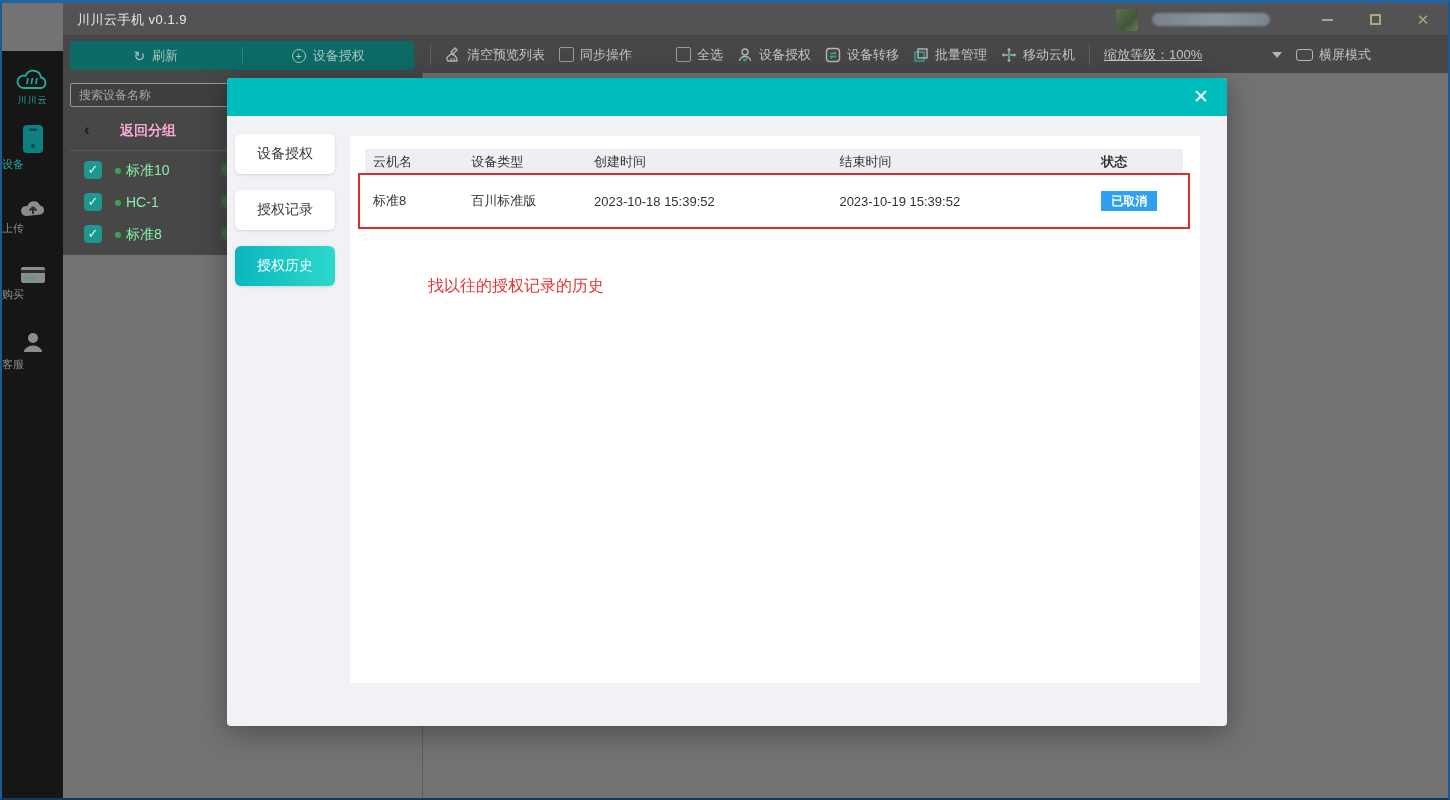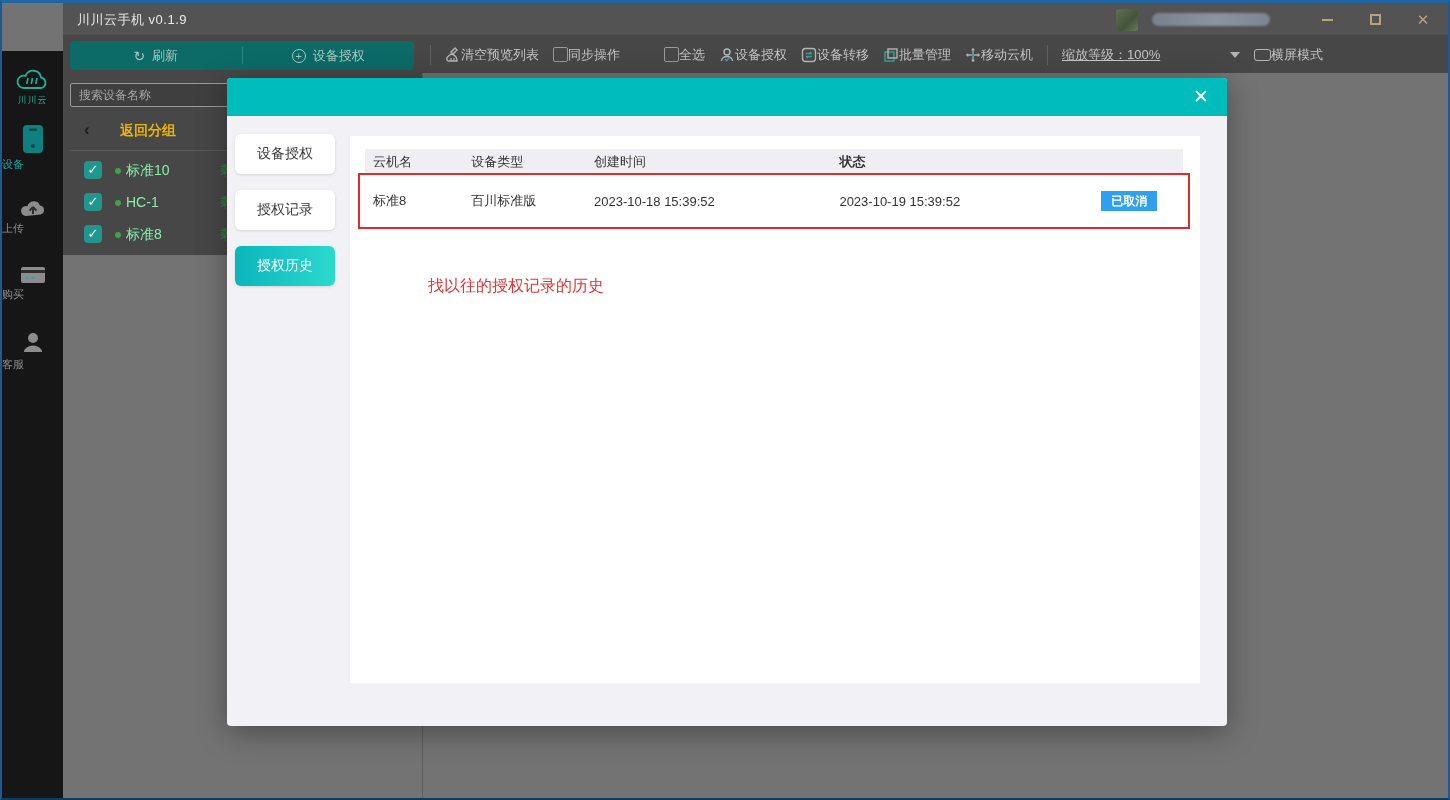--- a/index.html
+++ b/index.html
@@ -33,38 +33,38 @@
   
   .toolbar { position:absolute; left:61px; top:33px; right:0; height:37px; background:#474747; }
   .group-bar { position:absolute; left:7px; top:5px; width:344px; height:29px; background:#0c6b67; border-radius:4px; display:flex; }
   .group-bar .gb-half { flex:1; display:flex; align-items:center; justify-content:center; gap:7px; color:#a9c7c1; font-size:13px; cursor:pointer; }
   .gb-sep { width:1px; height:17px; background:#2a8781; align-self:center; }
   .gb-icon { color:#a9c7c1; font-size:14px; line-height:1; }
   .plus-circ { width:14px; height:14px; border:1px solid #a9c7c1; border-radius:50%; font-size:11px; display:flex; align-items:center; justify-content:center; color:#a9c7c1; }
 
   .tool-items { position:absolute; left:367px; top:0; right:6px; height:37px; display:flex; align-items:center; gap:14px; }
   .tsep { width:1px; height:20px; background:#626262; }
-  .titem { display:flex; align-items:center; color:#c4c4c4; font-size:13px; white-space:nowrap; cursor:pointer; }
+  .titem { display:flex; align-items:center; gap:6px; color:#c4c4c4; font-size:13px; white-space:nowrap; cursor:pointer; }
   .cbx { width:15px; height:15px; border:1px solid #9a9a9a; border-radius:2px; background:transparent; }
   .ml-big { margin-left:30px; }
   .zoomgrp { display:flex; align-items:center; gap:8px; min-width:178px; justify-content:space-between;text-decoration:underline; }
   .caret-down { width:0; height:0; border-left:5px solid transparent; border-right:5px solid transparent; border-top:6px solid #b5b5b5; }
   .land-ic { width:17px; height:12px; border:1.5px solid #b5b5b5; border-radius:3px; }
 
   
   .dev-panel-dark { position:absolute; left:61px; top:70px; width:359px; height:182px; background:#474747; z-index:1; }
   .dev-panel-light { position:absolute; left:61px; top:252px; width:359px; height:548px; background:#737373; }
   .vdiv { position:absolute; left:420px; top:70px; width:1px; height:730px; background:#5c5c5c; }
 
   .search-box { position:absolute; left:7px; top:10px; width:342px; height:24px; background:#3f3f3f; border:1px solid #9a9a9a; border-radius:2px; color:#cfcfcf; font-size:12px; padding:0 8px; outline:none; }
   .search-box::placeholder { color:#a6a6a6; }
 
   .back-row { position:absolute; left:0; top:46px; width:100%; height:24px; }
   .back-chev { position:absolute; left:21px; top:1px; color:#1d1d1d; font-size:17px; font-weight:bold; line-height:20px; }
-  .back-lbl { position:absolute; left:57px; top:3px; color:#eab308; font-size:14px; font-weight:bold; cursor:pointer; }
+  .back-lbl { position:absolute; left:57px; top:3px; color:#f9a8d4; font-size:14px; font-weight:bold; cursor:pointer; }
   .back-div { position:absolute; left:7px; top:77px; width:345px; height:1px; background:#5a5a5a; }
 
   .dev-row { position:absolute; left:0; width:359px; height:32px; }
   .dev-cb { position:absolute; left:21px; top:6px; width:18px; height:18px; border-radius:4px; background:#1f968e; color:#eafaf7; font-size:13px; font-weight:bold; text-align:center; line-height:18px; cursor:pointer; }
   .dev-dot { position:absolute; left:52px; top:13px; width:6px; height:6px; border-radius:50%; background:#3fa24a; }
   .dev-name { position:absolute; left:63px; top:7px; font-size:14px; color:#86efac; }
   .dev-suffix { position:absolute; left:157px; top:7px; font-size:14px; color:#3f7d46; }
 
   
   .modal { position:absolute; left:225px; top:75px; width:1000px; height:648px; background:#f1f1f6; border-radius:4px; box-shadow:0 6px 30px rgba(0,0,0,.35); z-index:10; }
@@ -288,20 +288,21 @@
         <span>授权历史</span>
       </div>
     </div>
 
     <div class="modal-content">
       <div class="tbl">
         <div class="tbl-head">
           <span class="c0">云机名</span>
           <span class="c1">设备类型</span>
           <span class="c2">创建时间</span>
+          <span class="c3">结束时间</span>
           <span class="c4">状态</span>
         </div>
         <div class="tbl-row">
           <span class="c0">标准8</span>
           <span class="c1">百川标准版</span>
           <span class="c2">2023-10-18 15:39:52</span>
           <span class="c3">2023-10-19 15:39:52</span>
           <span class="c4"><span class="badge">已取消</span></span>
         </div>
       </div>

